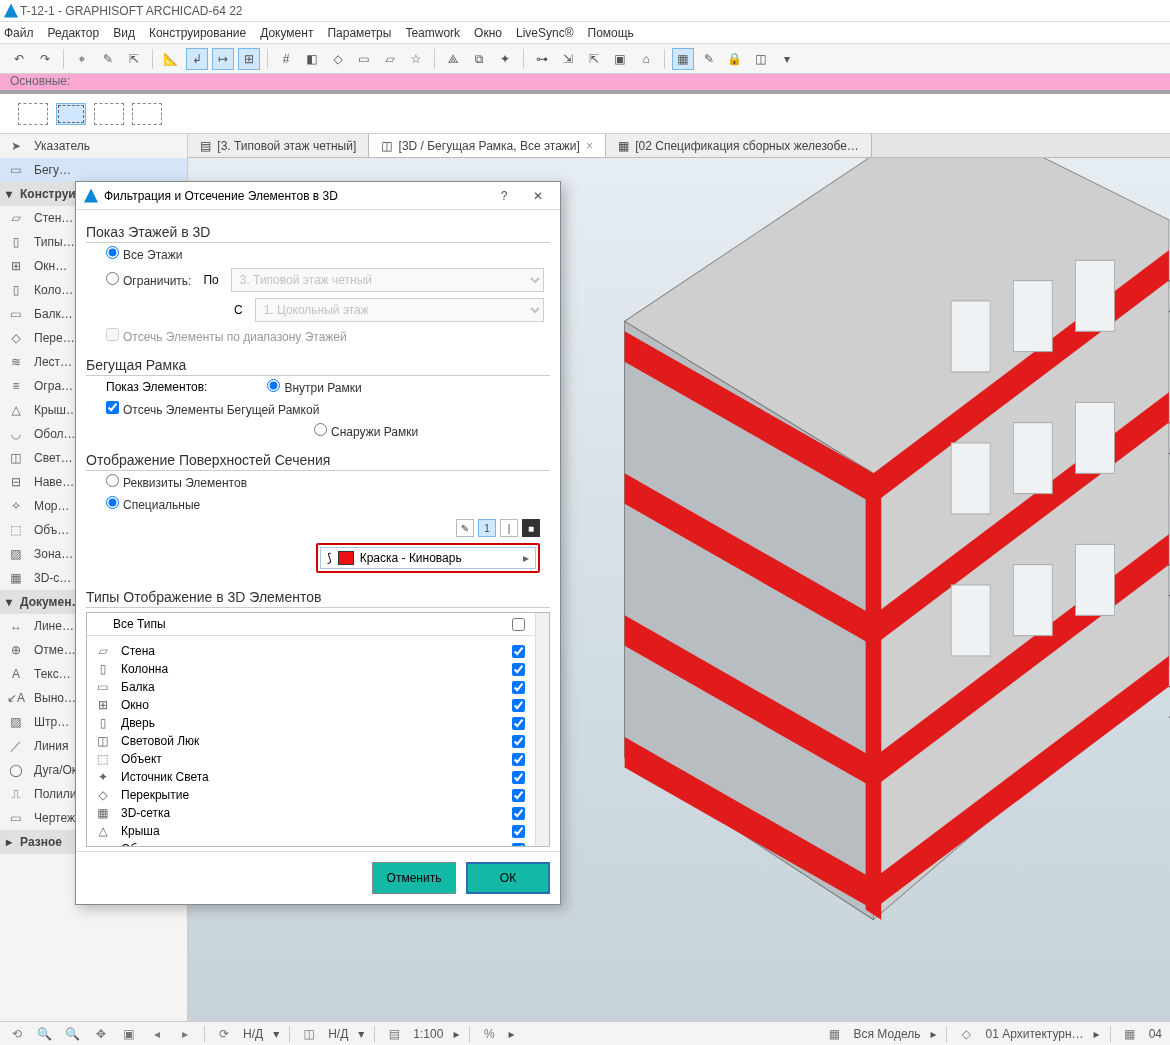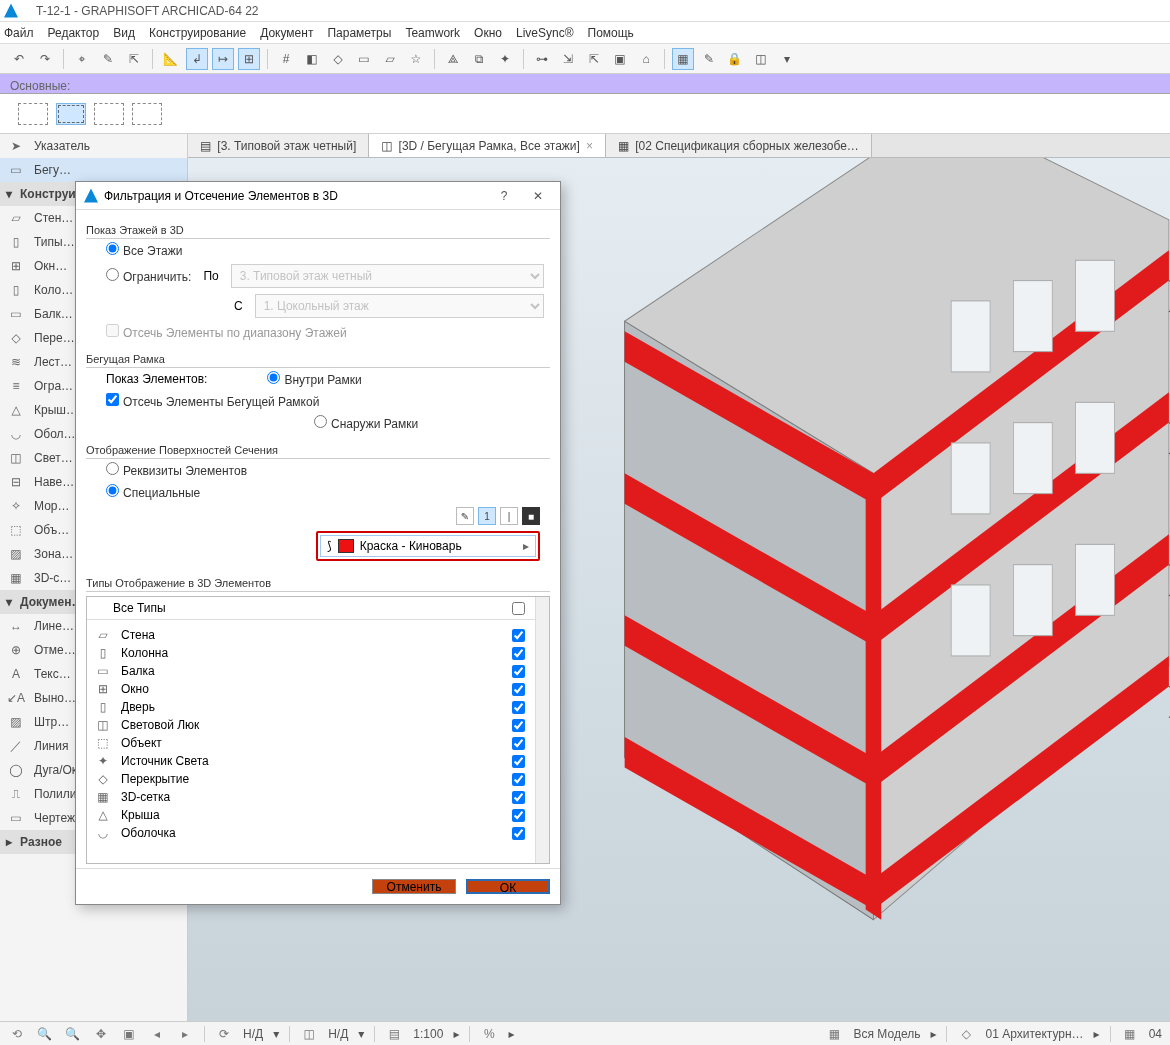--- a/index.html
+++ b/index.html
@@ -1,34 +1,34 @@
 <!DOCTYPE html>
 <html><head>
 <meta charset="utf-8">
 <style>
 * { box-sizing: border-box; margin: 0; padding: 0; font-family: "Segoe UI", Tahoma, sans-serif; font-size: 12px; }
 body { background: #f0f0f0; width: 1170px; height: 1045px; overflow: hidden; position: relative; }
 
 
-.titlebar { height: 22px; background: #fff; display: flex; align-items: center; padding-left: 4px; gap: 18px; border-bottom: 1px solid #ddd; }
+.titlebar { height: 22px; background: #fff; display: flex; align-items: center; padding-left: 4px; gap: 2px; border-bottom: 1px solid #ddd; }
 .titlebar .logo { width: 14px; height: 14px; background: #0a88d8; clip-path: polygon(50% 0,100% 100%,0 100%); }
 .titlebar span { color: #555; }
 
 
 .menubar { height: 22px; background: #fff; display: flex; align-items: center; padding-left: 4px; gap: 14px; color: #333; border-bottom: 1px solid #ddd; }
 .menubar div { cursor: default; }
 
 
 .toolbar { height: 30px; background: #f6f6f6; border-bottom: 1px solid #d0d0d0; display: flex; align-items: center; padding-left: 8px; gap: 4px; }
 .tbtn { width: 22px; height: 22px; display: inline-flex; align-items: center; justify-content: center; color: #555; border: 1px solid transparent; }
 .tbtn.hl { background: #cfe8ff; border-color: #7bb7e8; }
 .tsep { width: 1px; height: 20px; background: #ccc; margin: 0 3px; }
 
 
-.labelstrip { height: 20px; background: #c4b5fd; padding-left: 10px; display: flex; align-items: flex-end; font-size: 11px; color: #666; border-bottom: 1px solid #a3a3a3; }
+.labelstrip { height: 20px; background: #f9a8d4; padding-left: 10px; display: flex; align-items: flex-start; font-size: 11px; color: #666; border-bottom: 4px solid #a3a3a3; }
 
 
 .selrow { height: 40px; background: #fff; display: flex; align-items: center; padding-left: 18px; gap: 8px; border-bottom: 1px solid #d0d0d0; }
 .selbox { width: 30px; height: 22px; border: 1px dashed #888; }
 .selbox.sel { background: #cfe8ff; border: 1px solid #7bb7e8; outline: 1px dashed #666; outline-offset: -3px; }
 
 
 .main { display: flex; height: calc(1045px - 22px - 22px - 30px - 20px - 40px - 24px); }
 .toolbox { width: 188px; background: #f4f4f4; border-right: 1px solid #ccc; overflow: hidden; }
 .toolbox .trow { height: 24px; display: flex; align-items: center; padding-left: 6px; gap: 8px; color: #444; }
@@ -49,21 +49,21 @@
 }
 .building svg { width: 100%; height: 100%; }
 
 
 .dialog { position: absolute; left: 75px; top: 181px; width: 486px; height: 724px; background: #fff; border: 1px solid #888; box-shadow: 4px 4px 12px rgba(0,0,0,.25); display: flex; flex-direction: column; }
 .dlg-title { height: 28px; display: flex; align-items: center; padding: 0 8px; gap: 6px; border-bottom: 1px solid #ddd; }
 .dlg-title .dlogo { width: 14px; height: 14px; background: #0a88d8; clip-path: polygon(50% 0,100% 100%,0 100%); }
 .dlg-title .t { flex: 1; }
 .dlg-title .wbtn { width: 28px; text-align: center; color: #555; }
 .dlg-body { flex: 1; padding: 4px 10px; overflow: hidden; display: flex; flex-direction: column; }
-.section-lbl { font-size: 11px; color: #333; border-bottom: 1px solid #ccc; padding: 4px 0 2px; margin-top: 6px; }
+.section-lbl { font-size: 14px; color: #333; border-bottom: 1px solid #ccc; padding: 4px 0 2px; margin-top: 6px; }
 .row { display: flex; align-items: center; gap: 8px; padding: 3px 6px; }
 .row.indent { padding-left: 20px; }
 input[type=radio], input[type=checkbox] { margin-right: 4px; }
 select.dd { flex: 1; height: 24px; border: 1px solid #bbb; background: #fafafa; color: #888; padding: 0 4px; }
 select.dd:disabled { color: #aaa; background: #f7f7f7; }
 label { color: #333; }
 
 
 .surface-wrap { margin: 6px 10px 6px 0; }
 .surface-box { border: 2px solid #d00000; border-radius: 2px; padding: 2px; display: flex; align-items: center; margin-left: 230px; }
@@ -84,21 +84,21 @@
 .types-list { flex: 1; overflow-y: auto; }
 .types-list .er { display: flex; align-items: center; padding: 2px 6px; gap: 8px; }
 .types-list .er .eicon { width: 20px; color: #666; display: inline-flex; justify-content: center; }
 .types-list .er .elabel { flex: 1; }
 .types-list .er input { margin-left: auto; }
 .types-sep { height: 6px; }
 .scroll-gutter { width: 14px; background: #f0f0f0; border-left: 1px solid #ddd; }
 
 
 .dlg-btns { display: flex; justify-content: flex-end; gap: 10px; padding: 10px; border-top: 1px solid #ddd; }
-.dlg-btns button { width: 84px; height: 15px; border: 1px solid #888; background: #c2410c; }
+.dlg-btns button { width: 84px; height: 32px; border: 1px solid #888; background: #14b8a6; }
 .dlg-btns button.primary { border: 2px solid #2a6db5; }
 
 
 .statusbar { position: absolute; left: 0; right: 0; bottom: 0; height: 24px; background: #f4f4f4; border-top: 1px solid #ccc; display: flex; align-items: center; padding: 0 8px; gap: 10px; color: #555; font-size: 11px; }
 .statusbar .sep { width: 1px; height: 16px; background: #ccc; }
 .statusbar .grow { flex: 1; }
 .sbtn { width: 18px; height: 18px; display: inline-flex; align-items: center; justify-content: center; color: #777; }
 </style>
 </head>
 <body>

